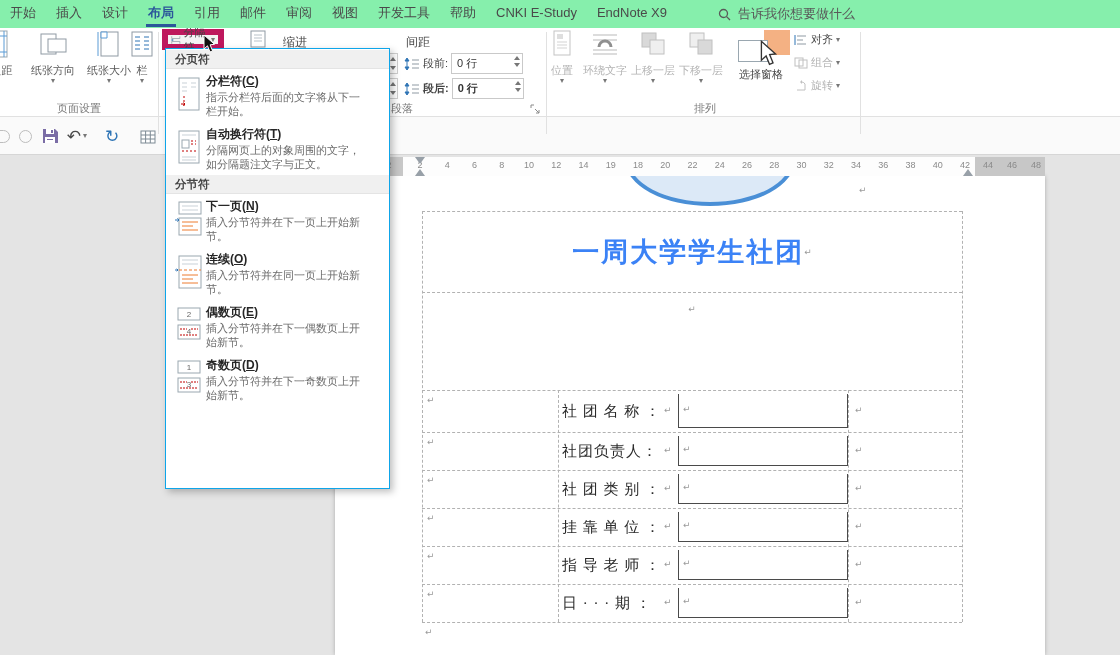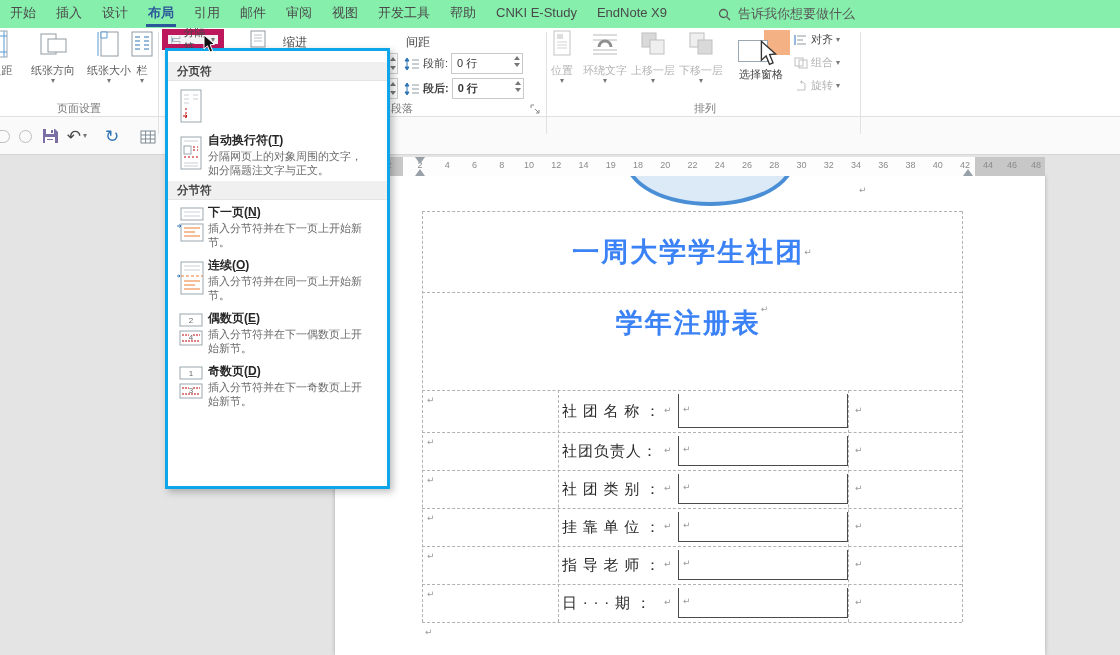--- a/index.html
+++ b/index.html
@@ -46,21 +46,21 @@
   .page { position:absolute; left:335px; top:21px; width:710px; height:479px; background:#fff; overflow:hidden; box-shadow:0 0 4px rgba(0,0,0,.25); z-index:2; }
   .pilcrow { color:#9a9a9a; font-size:9px; line-height:9px; }
   .dashv { position:absolute; width:0; border-left:1px dashed #b2b2b2; }
   .cellrow { position:absolute; left:87px; width:540px; border-top:1px dashed #b2b2b2; }
   .doctitle { font-size:27px; font-weight:bold; color:#3b82f6; letter-spacing:2px; font-family:"Liberation Serif","DejaVu Serif",serif; }
   .formlabel { font-size:15px; color:#2a2a2a; letter-spacing:1px; font-family:"Liberation Serif","DejaVu Serif",serif; }
   .fillbox { position:absolute; left:256px; width:170px; border-left:1px solid #4a4a4a; border-right:1px solid #4a4a4a; border-bottom:1px solid #4a4a4a; }
   .ellipse { position:absolute; left:290px; top:-62px; width:170px; height:92px; border:4px solid #4a8fd6; background:#dce9f7; border-radius:50%; }
 
   
-  .menu { position:absolute; left:165px; top:48px; width:225px; height:441px; background:#fff; border:3px solid #0ea5e9; box-shadow:3px 3px 7px rgba(0,0,0,.25); z-index:50; padding-top:11px; }
+  .menu { position:absolute; left:165px; top:48px; width:225px; height:441px; background:#fff; border:1px solid #0ea5e9; box-shadow:3px 3px 7px rgba(0,0,0,.25); z-index:50; padding-top:1px; }
   .msec { height:19px; background:#f0f0f0; border-bottom:1px solid #e4e4e4; font-size:11.5px; color:#444; line-height:19px; padding-left:9px; font-weight:bold; }
   .mitem { display:flex; padding:5px 4px 4px 6px; cursor:default; }
   .mico { width:34px; flex:0 0 34px; display:flex; justify-content:center; padding-top:2px; }
   .mtext { flex:1; }
   .mi-title { font-size:12px; color:#262626; font-weight:bold; line-height:15px; }
   .mi-desc { font-size:11px; color:#6b6b6b; line-height:14px; width:160px; margin-top:1px; }
 
   .cursor { position:absolute; z-index:80; }
   .scrollnub { position:absolute; left:403px; top:492px; width:190px; height:8px; background:#d9d9d9; border:1px solid #c2c2c2; border-radius:2px; }
 </style>
@@ -388,21 +388,20 @@
     <div class="dashv" style="left:87px; top:35px; height:411px;"></div>
     <div class="dashv" style="left:627px; top:35px; height:411px;"></div>
     <div class="dashv" style="left:223px; top:214px; height:232px;"></div>
     <div class="dashv" style="left:513px; top:214px; height:232px;"></div>
 
     <div class="cellrow" style="top:35px; height:81px; display:flex; align-items:center; justify-content:center;">
       <span class="doctitle">一周大学学生社团</span>
       <span class="pilcrow">↵</span>
     </div>
     <div class="cellrow" style="top:116px; height:98px; display:flex; align-items:flex-start; justify-content:center; padding-top:12px;">
-      <span class="doctitle">学年注册表</span>
       <span class="pilcrow">↵</span>
     </div>
 
     <div class="cellrow formrow" style="top: 214px; height: 42px; position: absolute;">
         <span class="pilcrow" style="position: absolute; left: 5px; top: 5px;">↵</span>
         <span class="formlabel" style="position: absolute; left: 140px; top: 11px;">社 团 名 称 ：</span>
         <span class="pilcrow" style="position: absolute; left: 242px; top: 15px;">↵</span>
         <div class="fillbox" style="top: 3px; height: 34px;">
           <span class="pilcrow" style="position: absolute; left: 4px; top: 11px;">↵</span>
         </div>
@@ -473,20 +472,24 @@
             <line x1="6" y1="7" x2="11" y2="7"></line>
             <line x1="6" y1="11" x2="11" y2="11"></line>
             <line x1="6" y1="15" x2="11" y2="15"></line>
             <line x1="15" y1="7" x2="20" y2="7"></line>
             <line x1="15" y1="11" x2="20" y2="11"></line>
           </g>
         <line x1="8" y1="20" x2="8" y2="31" stroke="#c00000" stroke-dasharray="2 2"></line>
         <path d="M5 28 h4 l-1.5 -1.5 M9 28 l-1.5 1.5" stroke="#c00000" fill="none"></path>
       </svg>
     </div>
+    <div class="mtext">
+      <div class="mi-title">分栏符(<u>C</u>)</div>
+      <div class="mi-desc">指示分栏符后面的文字将从下一栏开始。</div>
+    </div>
   </div>
 
   <div class="mitem">
     <div class="mico">
       <svg width="26" height="36" viewBox="0 0 26 36">
         <rect x="3" y="2" width="20" height="32" fill="#fff" stroke="#9aa7b0"></rect>
         <g stroke="#c9d1d7">
             <line x1="6" y1="6" x2="20" y2="6"></line>
             <line x1="6" y1="28" x2="20" y2="28"></line>
             <line x1="6" y1="31" x2="20" y2="31"></line>

